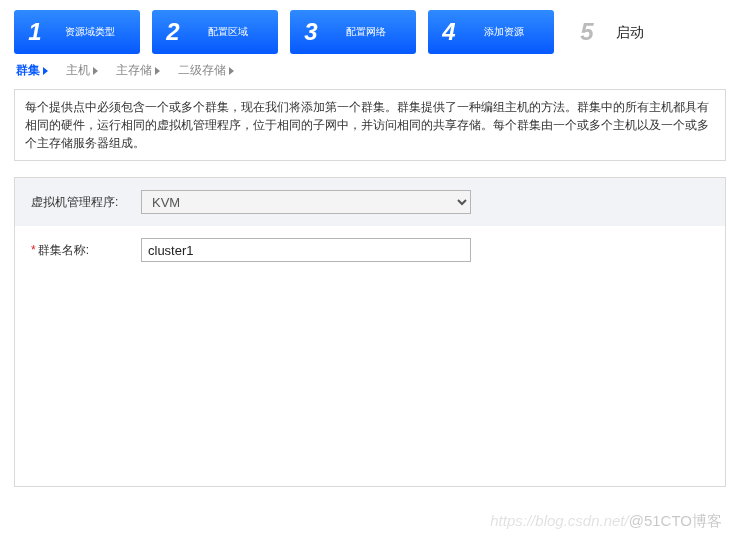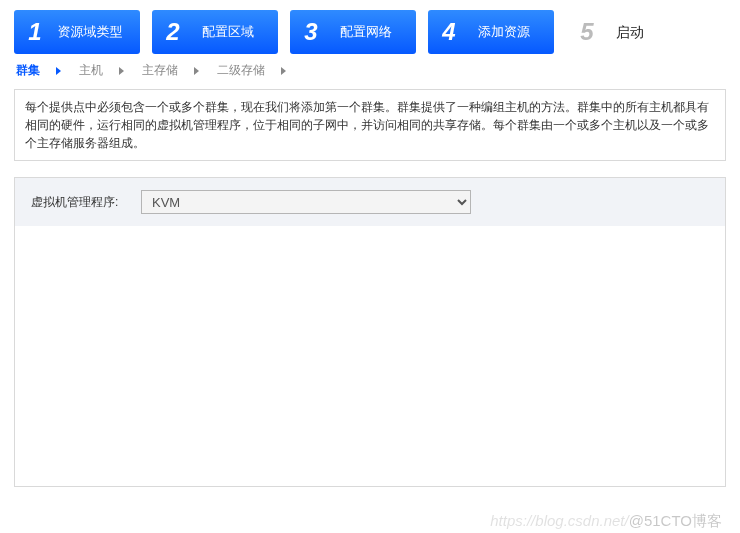--- a/index.html
+++ b/index.html
@@ -33,21 +33,21 @@
     cursor: pointer;
   }
   .step-num {
     font-size: 24px;
     font-weight: bold;
     font-style: italic;
     width: 30px;
     text-align: center;
   }
   .step-label {
-    font-size: 13px;
+    font-size: 10px;
     line-height: 1.15;
     text-align: center;
     flex: 1;
   }
   .step-disabled {
     display: flex;
     align-items: center;
     color: #888;
     padding: 4px 10px 4px 6px;
     height: 44px;
@@ -67,21 +67,21 @@
     display: flex;
     gap: 18px;
     margin-top: 8px;
     font-size: 12px;
     color: #888;
     padding-left: 2px;
   }
   .subtab {
     display: inline-flex;
     align-items: center;
-    gap: 16px;
+    gap: 3px;
     cursor: pointer;
   }
   .subtab.active { color: #0659ff; font-weight: bold; }
   .chev {
     width: 0; height: 0;
     border-top: 4px solid transparent;
     border-bottom: 4px solid transparent;
     border-left: 5px solid currentColor;
   }
 
@@ -191,19 +191,25 @@
 
   <div class="infobox">每个提供点中必须包含一个或多个群集，现在我们将添加第一个群集。群集提供了一种编组主机的方法。群集中的所有主机都具有相同的硬件，运行相同的虚拟机管理程序，位于相同的子网中，并访问相同的共享存储。每个群集由一个或多个主机以及一个或多个主存储服务器组成。</div>
 
   <div class="form-panel">
     <div class="form-row stripe">
       <div class="form-label">虚拟机管理程序:</div>
       <select class="form-control">
         <option>KVM</option>
       </select>
     </div>
+    <div class="form-row">
+      <div class="form-label">
+        <span class="req">*</span><span>群集名称:</span>
+      </div>
+      <input type="text" class="form-control" value="cluster1" style="">
+    </div>
   </div>
 
 </div>
 
 <div class="watermark">
   <span>https://blog.csdn.net/</span><span class="w2">@51CTO博客</span>
 </div>
 
 </body></html>

